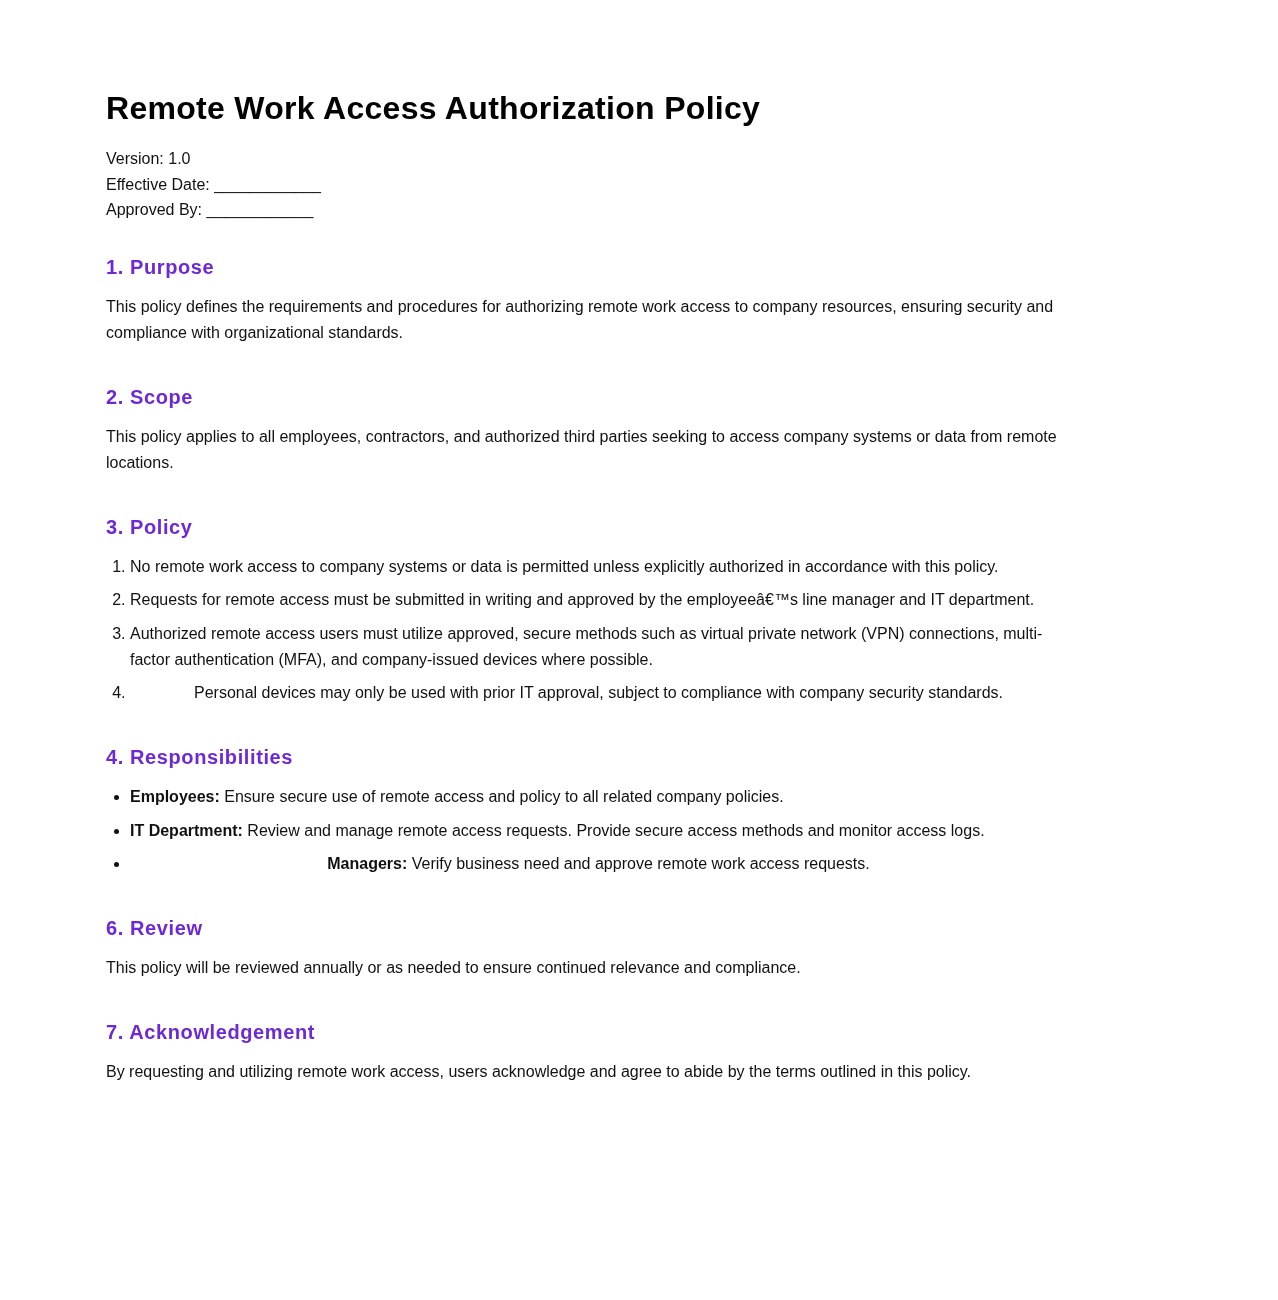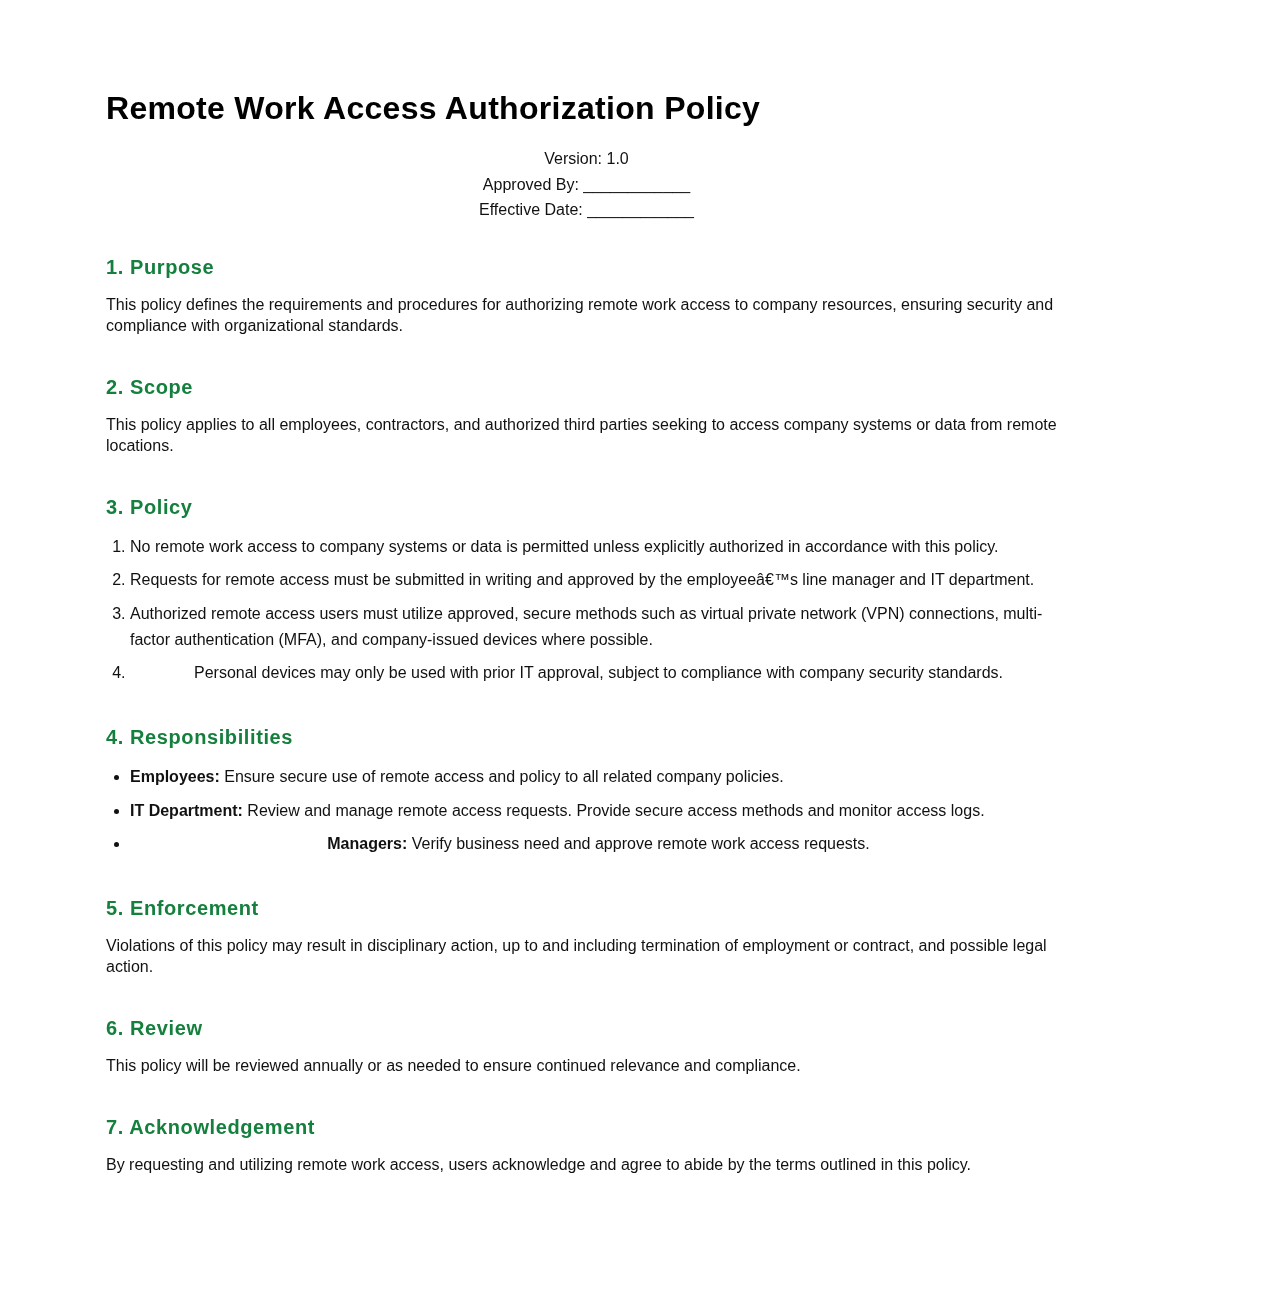--- a/index.html
+++ b/index.html
@@ -18,48 +18,48 @@
   }
   h1 {
     font-size: 32px;
     font-weight: bold;
     margin: 0 0 18px 0;
     line-height: 1.25;
     letter-spacing: 0.3px;
     color: #000;
   }
   .meta { margin: 0; }
-  .meta div { line-height: 25.6px; height: 25.6px; text-align: center; }
+  .meta div { line-height: 25.6px; height: 25.6px; }
   h2 {
     font-size: 20px;
     font-weight: bold;
     margin: 0;
     line-height: 1.3;
     letter-spacing: 0.6px;
-    color: #15803d;
+    color: #6d28d9;
   }
   section { margin-top: 38px; }
   section.first { margin-top: 31px; }
-  p { margin: 14px 0 0 0; line-height: 21px; }
+  p { margin: 14px 0 0 0; line-height: 26px; }
   ol, ul { margin: 14px 0 0 0; padding-left: 24px; }
   li { line-height: 26px; margin-bottom: 7.5px; }
   li:last-child { margin-bottom: 0; text-align: center; }
   ol li::marker { font-weight: normal; }
   .bold { font-weight: bold; }
 </style>
 </head>
 <body>
 
 <div class="page">
   <h1>Remote Work Access Authorization Policy</h1>
 
   <div class="meta">
     <div>Version: 1.0</div>
+    <div>Effective Date: ____________</div>
     <div>Approved By: ____________</div>
-    <div>Effective Date: ____________</div>
   </div>
 
   <section class="first">
     <h2>1. Purpose</h2>
     <p>This policy defines the requirements and procedures for authorizing remote work access to company resources, ensuring security and compliance with organizational standards.</p>
   </section>
 
   <section>
     <h2>2. Scope</h2>
     <p>This policy applies to all employees, contractors, and authorized third parties seeking to access company systems or data from remote locations.</p>
@@ -77,24 +77,20 @@
 
   <section>
     <h2>4. Responsibilities</h2>
     <ul>
       <li><span class="bold">Employees:</span><span> Ensure secure use of remote access and policy to all related company policies.</span></li>
       <li><span class="bold">IT Department:</span><span> Review and manage remote access requests. Provide secure access methods and monitor access logs.</span></li>
       <li><span class="bold">Managers:</span><span> Verify business need and approve remote work access requests.</span></li>
     </ul>
   </section>
 
-  <section>
-    <h2>5. Enforcement</h2>
-    <p>Violations of this policy may result in disciplinary action, up to and including termination of employment or contract, and possible legal action.</p>
-  </section>
 
   <section>
     <h2>6. Review</h2>
     <p>This policy will be reviewed annually or as needed to ensure continued relevance and compliance.</p>
   </section>
 
   <section>
     <h2>7. Acknowledgement</h2>
     <p>By requesting and utilizing remote work access, users acknowledge and agree to abide by the terms outlined in this policy.</p>
   </section>

